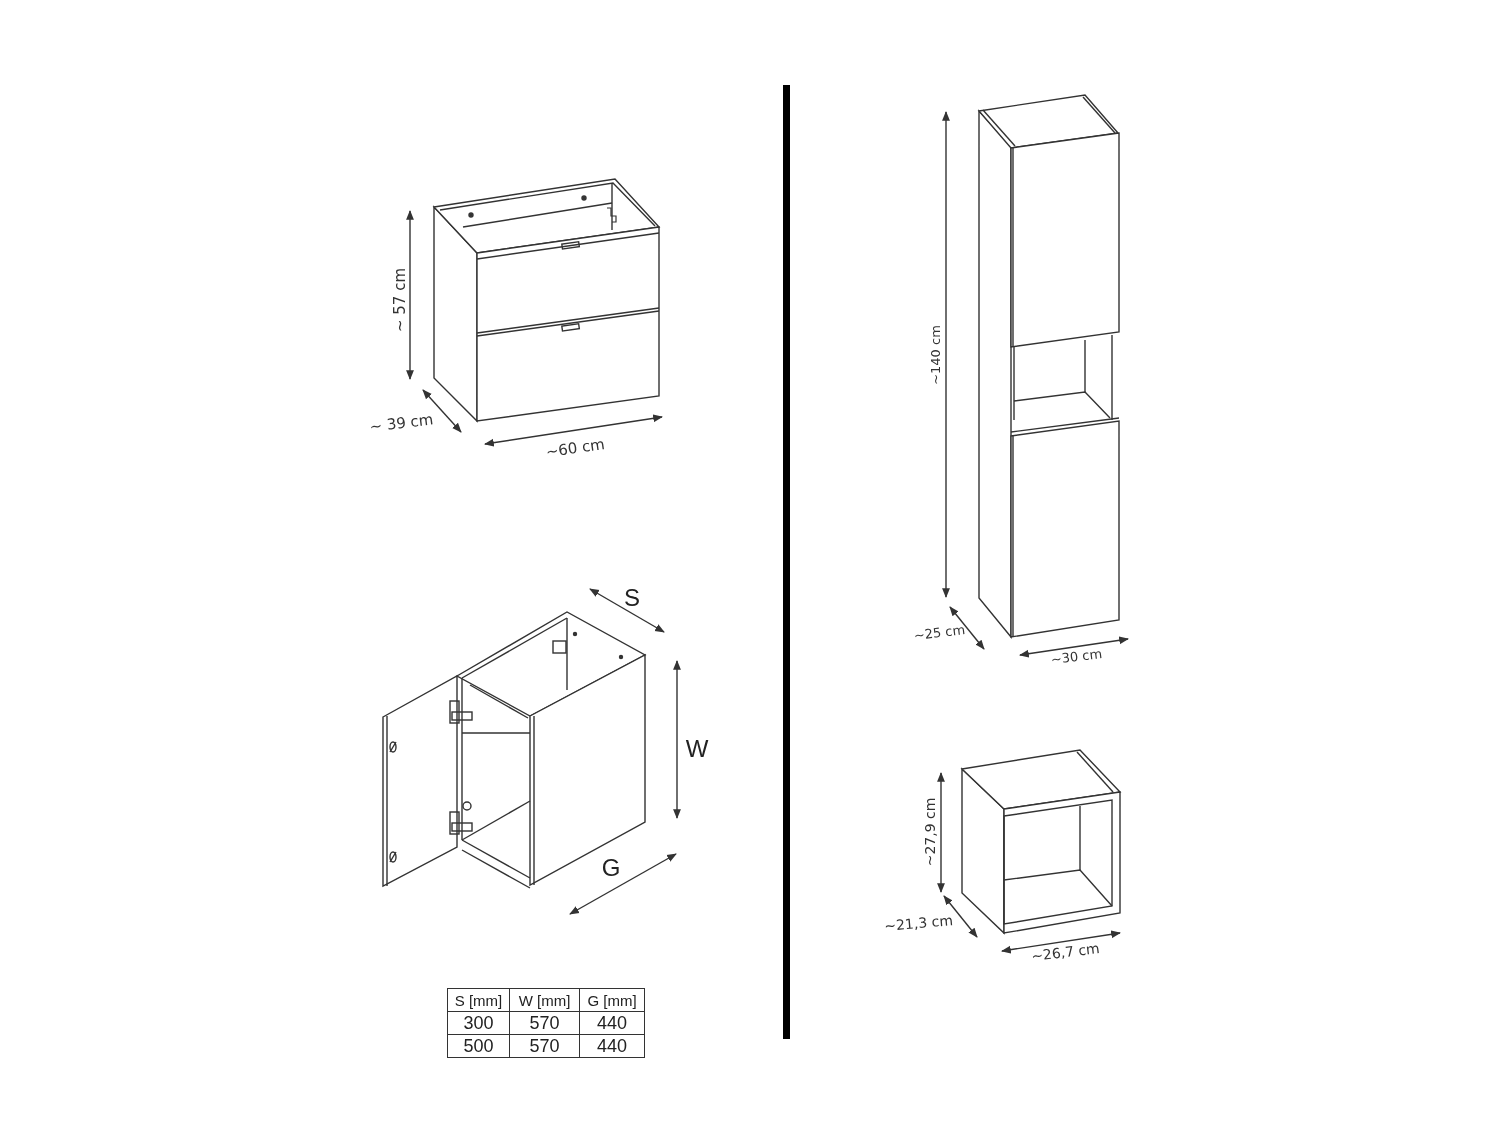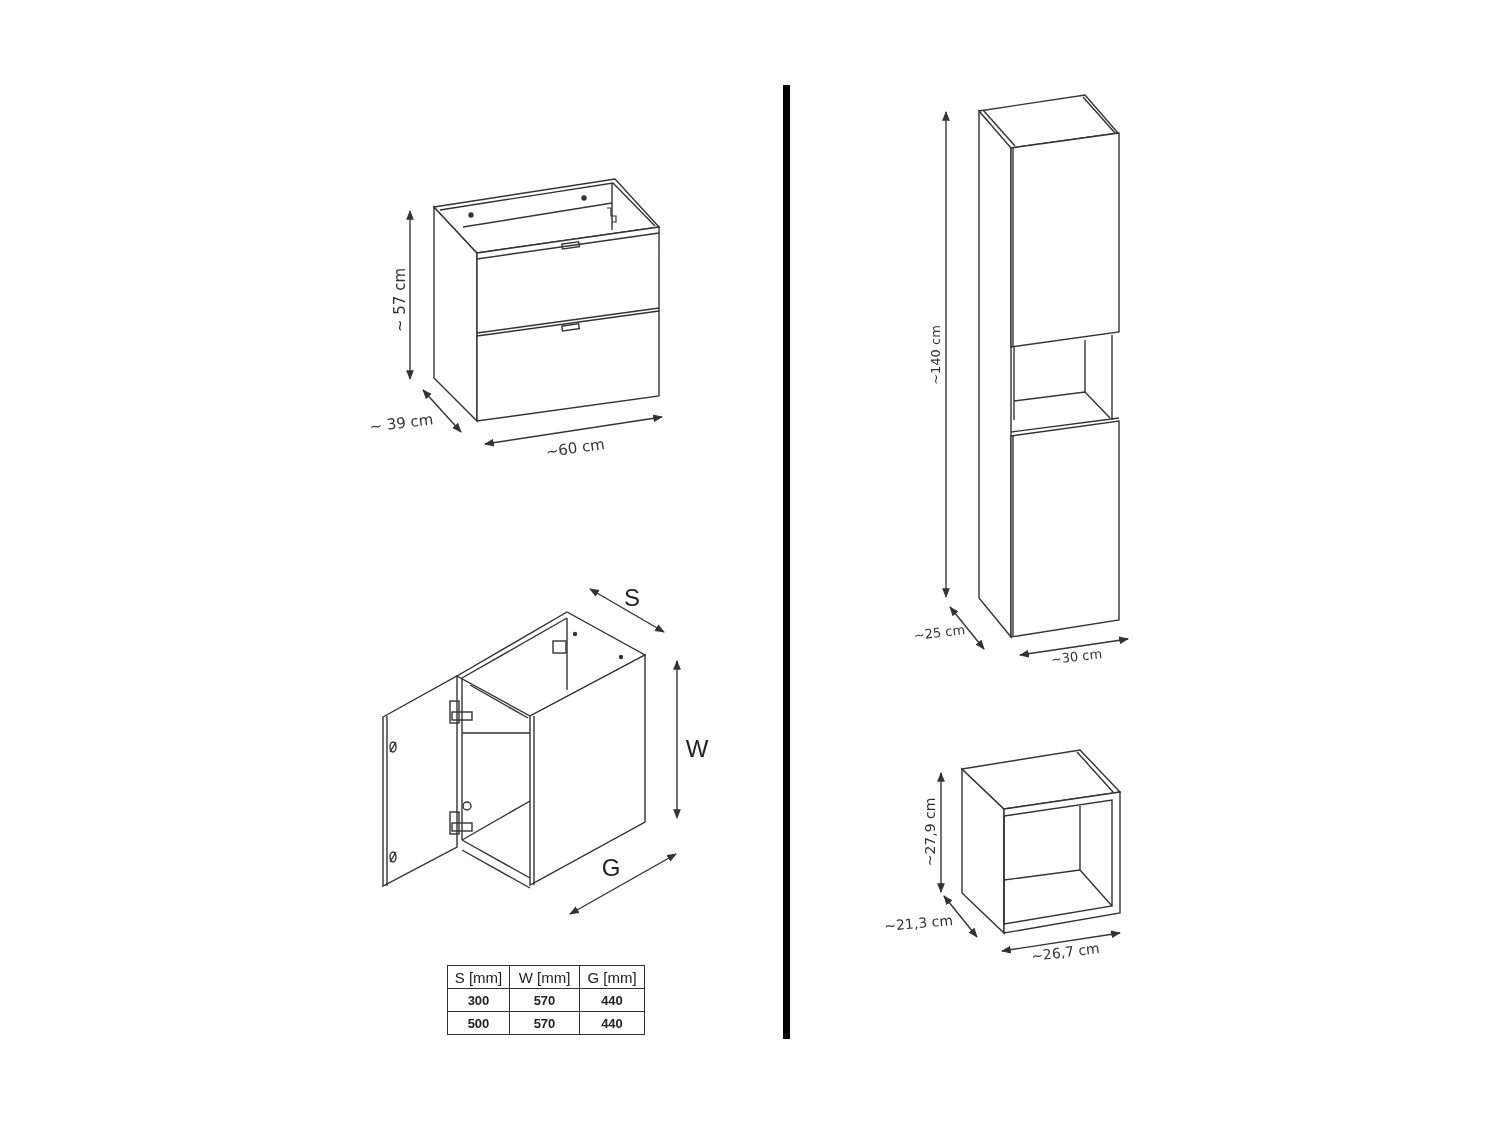--- a/index.html
+++ b/index.html
@@ -2,25 +2,25 @@
 <html><head>
 <meta charset="utf-8">
 <style>
   html, body { margin: 0; padding: 0; background: #ffffff; }
   body { width: 1500px; height: 1125px; position: relative; overflow: hidden;
          font-family: "DejaVu Sans", sans-serif; color: #222; }
   svg.canvas { position: absolute; left: 0; top: 0; }
   .dim { font-family: "DejaVu Sans", sans-serif; fill: #333; }
   .big { font-family: "Liberation Sans", sans-serif; fill: #222; }
   .divider { position: absolute; left: 783px; top: 85px; width: 7px; height: 954px; background: #000; }
-  table.spec { position: absolute; left: 447px; top: 965px; border-collapse: collapse;
+  table.spec { position: absolute; left: 447px; top: 988px; border-collapse: collapse;
                font-family: "Liberation Sans", sans-serif; font-size: 14px; }
   table.spec th, table.spec td { border: 1.5px solid #333; text-align: center; padding: 0; height: 22px; }
   table.spec th { font-weight: normal; font-size: 15px; }
-  table.spec td { font-weight: bold; font-size: 13px; }
+  table.spec td { font-weight: normal; font-size: 18px; }
   table.spec col.c1 { width: 62px; } table.spec col.c2 { width: 70px; } table.spec col.c3 { width: 65px; }
 </style>
 </head>
 <body>
 
 <svg class="canvas" width="1500" height="1125" viewBox="0 0 1500 1125">
   <defs>
     <marker id="arr" viewBox="0 0 10 10" refX="9" refY="5" markerWidth="7" markerHeight="7" orient="auto-start-reverse">
       <path d="M0,1 L10,5 L0,9 z" fill="#333"></path>
     </marker>

